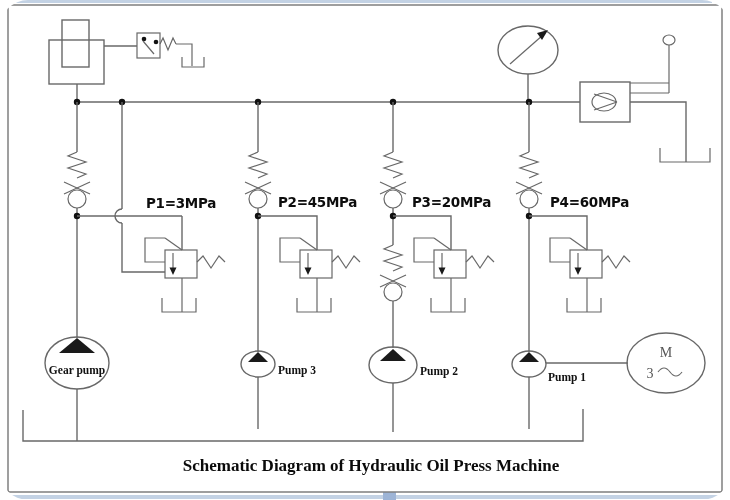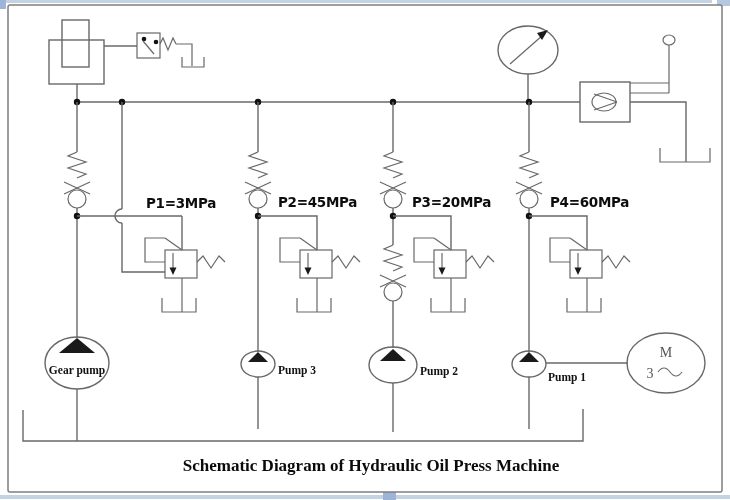--- a/index.html
+++ b/index.html
@@ -1,17 +1,17 @@
 <!DOCTYPE html>
 <html><head>
 <meta charset="utf-8">
 <style>
   html,body{margin:0;padding:0;background:#fff;}
   .stage{position:relative;width:730px;height:500px;background:#fff;overflow:hidden;
-         font-family:"Liberation Sans",sans-serif;}
+         font-family:"Liberation Sans",sans-serif;border-radius:28px;}
   svg{display:block;}
   .pline{stroke:#686868;stroke-width:1.4;fill:none;}
   .pthin{stroke:#686868;stroke-width:1.2;fill:none;}
   .sym-fill{fill:#1a1a1a;stroke:none;}
   .dot{fill:#111;stroke:none;}
   .ptext{font-family:"DejaVu Sans",sans-serif;font-weight:bold;font-size:13.5px;
          fill:#0d0d0d;letter-spacing:-0.3px;}
   .pumptext{font-family:"Liberation Serif",serif;font-weight:bold;font-size:11.5px;fill:#111;}
   .motortext{font-family:"Liberation Serif",serif;font-size:14px;fill:#555;}
   .titletext{font-family:"Liberation Serif",serif;font-weight:bold;font-size:17px;fill:#0a0a0a;}

